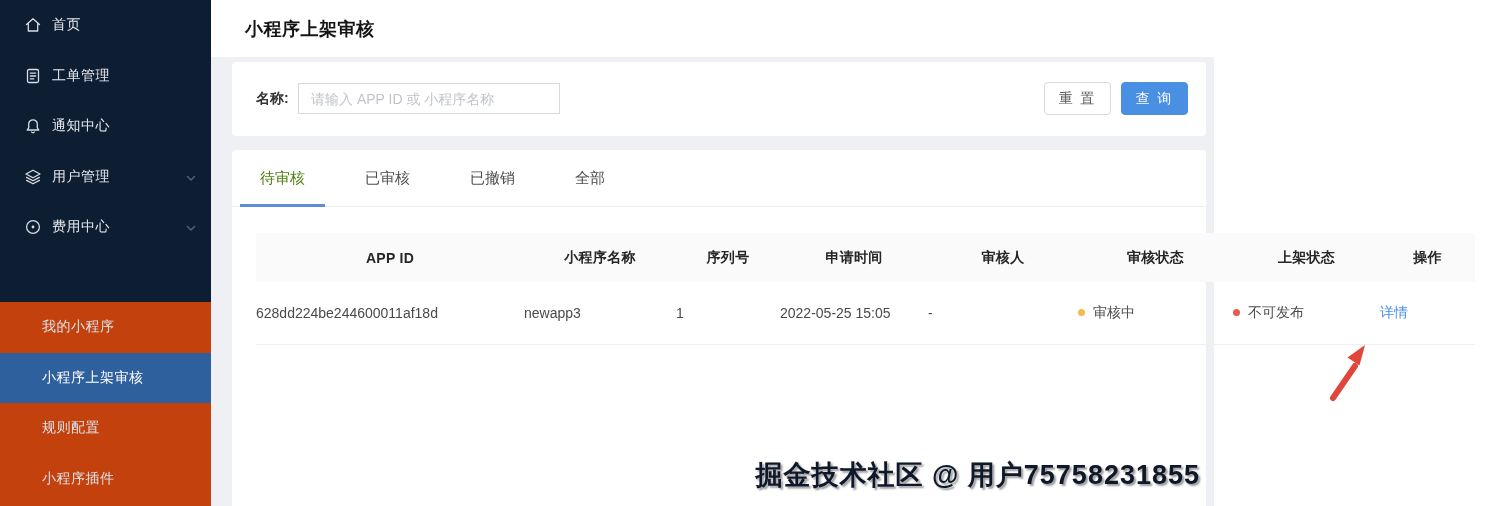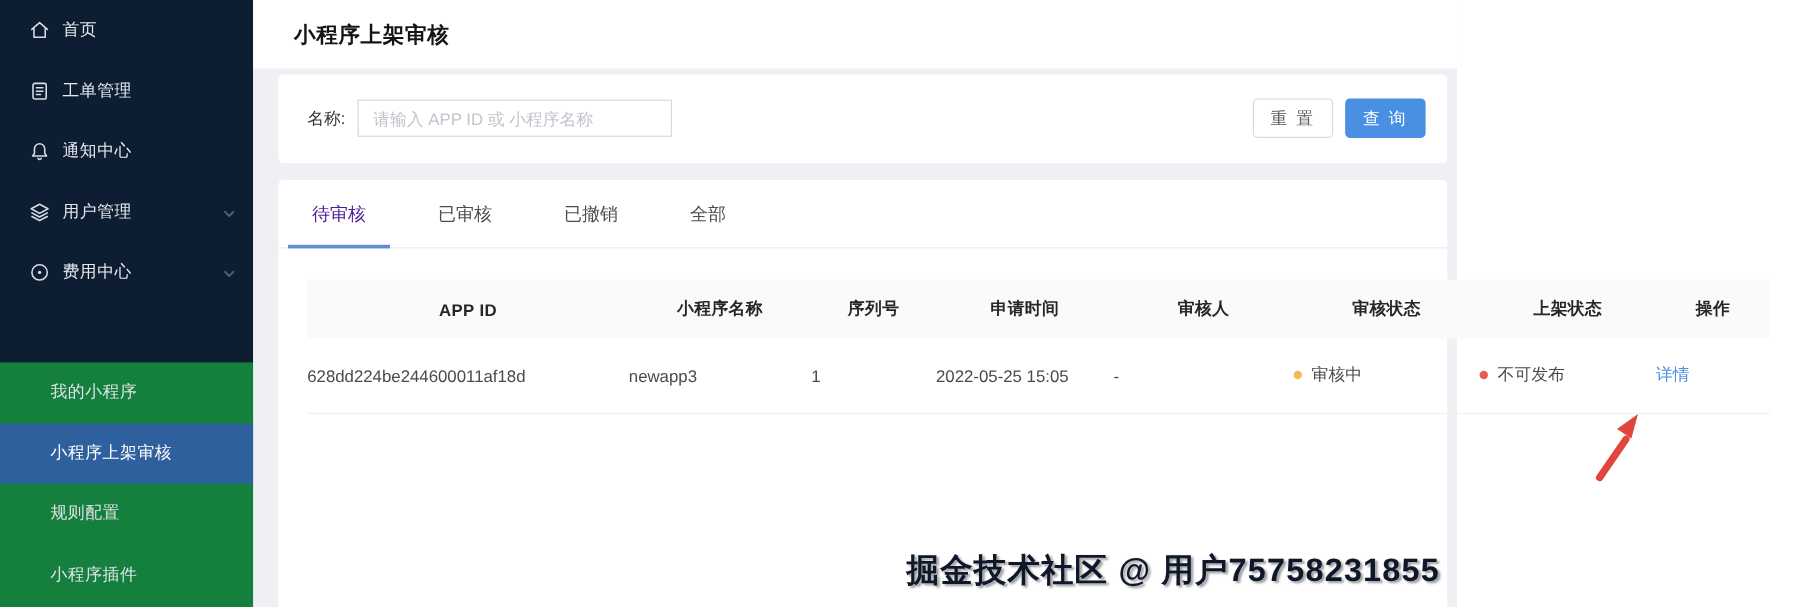--- a/index.html
+++ b/index.html
@@ -6,48 +6,48 @@
     font-family:"Liberation Sans","DejaVu Sans",sans-serif;}
   .app{position:relative;width:1214px;height:506px;background:#eef0f3;}
 
   
   .sidebar{position:absolute;left:0;top:0;width:211px;height:506px;background:#0d1d32;}
   .menu-item{height:50.5px;display:flex;align-items:center;padding:0 14px 0 24px;
     color:#e6e9ee;font-size:14px;cursor:pointer;box-sizing:border-box;}
   .menu-item .mi-icon{width:18px;height:18px;margin-right:10px;flex:0 0 18px;display:flex;align-items:center;}
   .menu-item .mi-label{flex:1;letter-spacing:.5px;}
   .menu-item .chev{width:12px;height:12px;opacity:.55;}
-  .submenu{background:#15803d;position:absolute;left:0;top:302px;width:211px;bottom:0;}
+  .submenu{background:#c2410c;position:absolute;left:0;top:302px;width:211px;bottom:0;}
   .sub-item{height:50.5px;display:flex;align-items:center;padding-left:42px;
     color:#dde2e9;font-size:14px;cursor:pointer;box-sizing:border-box;letter-spacing:.5px;}
   .sub-item.active{background:#2f609e;color:#ffffff;}
 
   
   .main{position:absolute;left:211px;top:0;right:0;bottom:0;background:#eef0f3;}
   .page-header{position:absolute;left:0;top:0;right:0;height:57px;background:#ffffff;}
   .page-title{position:absolute;left:34px;top:50%;transform:translateY(-50%);
     font-size:18px;font-weight:bold;color:#141414;letter-spacing:.5px;}
 
   .filter-card{position:absolute;left:21px;right:8px;top:62px;height:74px;background:#fff;border-radius:4px;}
   .filter-label{position:absolute;left:24px;top:50%;transform:translateY(-50%);
-    font-size:14px;font-weight:normal;color:#333;}
+    font-size:14px;font-weight:bold;color:#333;}
   .filter-input{position:absolute;left:66px;top:21px;width:236px;height:29px;
     border:1px solid #d9d9d9;border-radius:0;padding:0 12px;font-size:14px;color:#333;outline:none;
     font-family:"Liberation Sans","DejaVu Sans",sans-serif;}
   .filter-input::placeholder{color:#c0c4cc;}
   .btn{position:absolute;top:20px;height:33px;border-radius:4px;font-size:14px;cursor:pointer;
     letter-spacing:2px;font-family:Liberation Serif, serif;}
   .btn-reset{right:95px;width:67px;background:#fff;border:1px solid #d9d9d9;color:#595959;}
   .btn-query{right:18px;width:67px;background:#4a90e2;border:1px solid #4a90e2;color:#fff;margin-left:40px;}
 
   .table-card{position:absolute;left:21px;right:8px;top:150px;bottom:0;background:#fff;border-radius:4px 4px 0 0;}
   .tabs{height:56px;border-bottom:1px solid #ececec;display:flex;align-items:stretch;padding-left:8px;}
   .tab{display:flex;align-items:center;padding:0 20px;margin-right:20px;font-size:15px;
     color:#4d4d4d;cursor:pointer;position:relative;}
-  .tab.active{color:#4c1d95;}
+  .tab.active{color:#4d7c0f;}
   .tab.active::after{content:"";position:absolute;left:0;right:0;bottom:-1px;height:3px;background:#5b8fd6;}
 
   table.grid{border-collapse:collapse;table-layout:fixed;width:1219px;margin:26px 0 0 24px;}
   table.grid th{background:#fafafa;height:49px;text-align:center;font-size:14px;font-weight:bold;
     color:#262626;padding:0;letter-spacing:.3px;}
   table.grid td{height:62px;border-bottom:1px solid #f0f0f0;font-size:14px;color:#4a4a4a;padding:0;}
   .dot{display:inline-block;width:7px;height:7px;border-radius:50%;margin-right:8px;vertical-align:1px;}
   .dot-review{background:#eebb55;}
   .dot-publish{background:#ea5a50;}
   .link{color:#4a90e2;cursor:pointer;text-decoration:none;}

